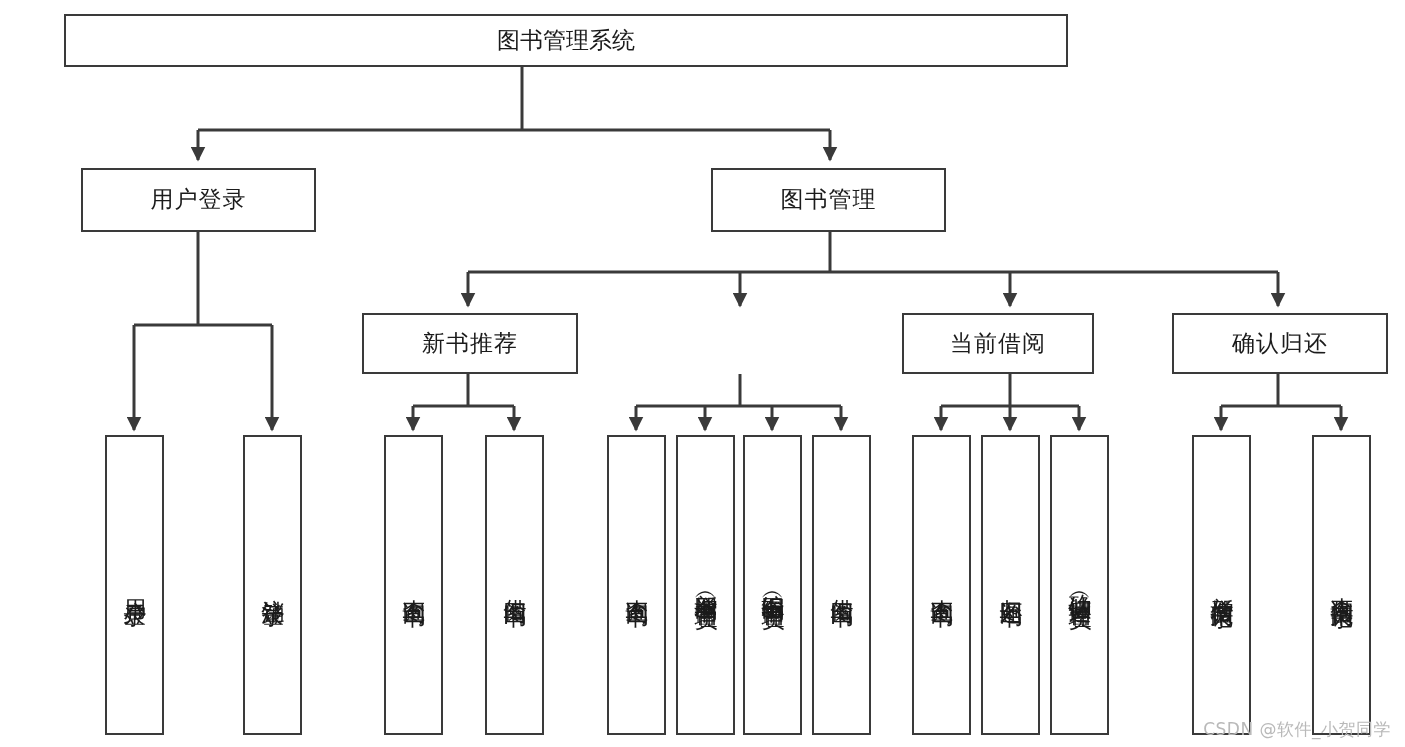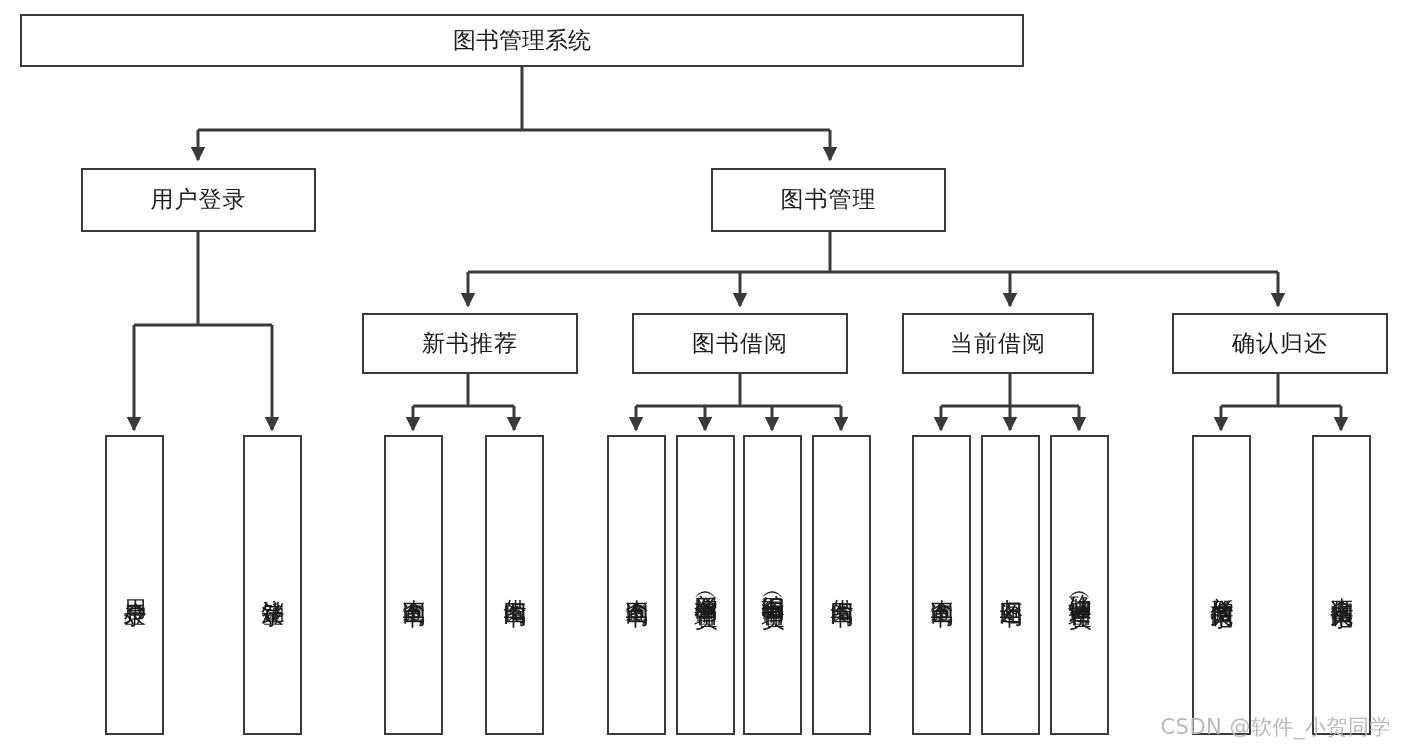--- a/index.html
+++ b/index.html
@@ -33,41 +33,42 @@
     justify-content: center;
     color: #1b1b1b;
   }
   .node.h {
     font-size: 23px;
     line-height: 1.1;
     letter-spacing: 1px;
   }
   .node.root {
     font-size: 23px;
+    margin-left: 44px;
   }
   .node.v {
     writing-mode: vertical-rl;
     text-orientation: upright;
     font-size: 23px;
     line-height: 1.12;
     letter-spacing: 2px;
     padding: 4px 0;
     align-items: center;
     justify-content: center;
   }
   .node.v .vtext {
     writing-mode: vertical-rl;
     text-orientation: upright;
     white-space: nowrap;
   }
   .watermark {
     position: absolute;
     right: 14px;
     bottom: 6px;
-    font-size: 21px;
+    font-size: 17px;
     color: #b9b9b9;
     letter-spacing: 0.5px;
     white-space: nowrap;
   }
 </style>
 </head>
 <body>
 
 <div id="canvas">
 
@@ -120,21 +121,20 @@
       <path d="M 1341 406 L 1341 430" marker-end="url(#arrow)"></path>
     </g>
   </svg>
 
   <div class="node root" style="left:20px; top:14px; width:1004px; height:53px;">图书管理系统</div>
 
   <div class="node h" style="left:81px; top:168px; width:235px; height:64px;">用户登录</div>
   <div class="node h" style="left:711px; top:168px; width:235px; height:64px;">图书管理</div>
 
   <div class="node h" style="left:362px; top:313px; width:216px; height:61px;">新书推荐</div>
-  <div class="node h" style="left:632px; top:313px; width:216px; height:61px;">图书借阅</div>
   <div class="node h" style="left:902px; top:313px; width:192px; height:61px;">当前借阅</div>
   <div class="node h" style="left:1172px; top:313px; width:216px; height:61px;">确认归还</div>
 
   <div class="node v" style="left:105px; top:435px; width:59px; height:300px;">
     <span class="vtext">用户登录</span>
   </div>
   <div class="node v" style="left:243px; top:435px; width:59px; height:300px;">
     <span class="vtext">注销登录</span>
   </div>
 

